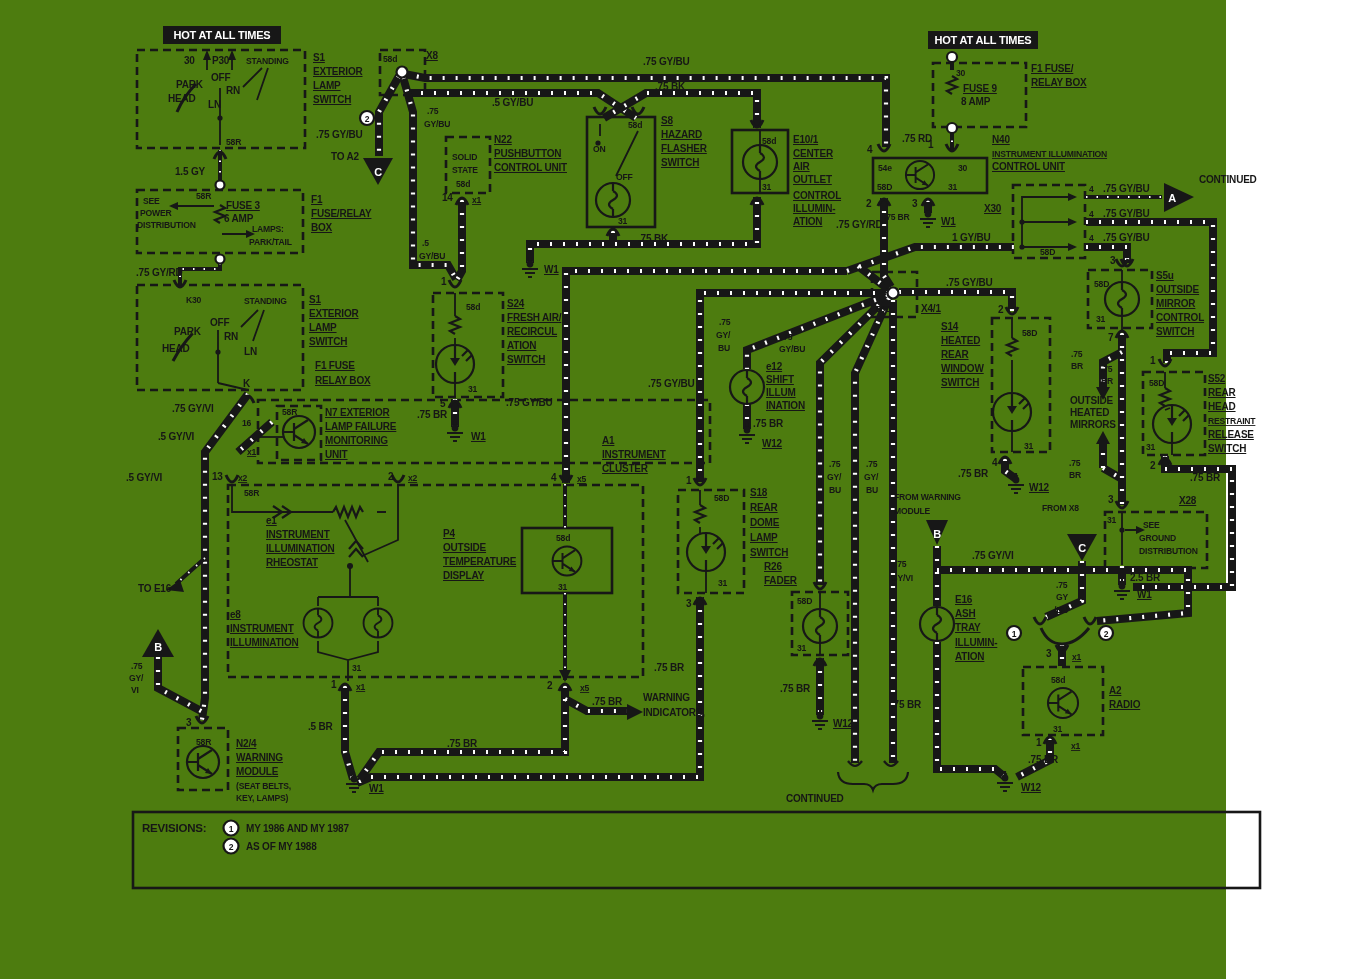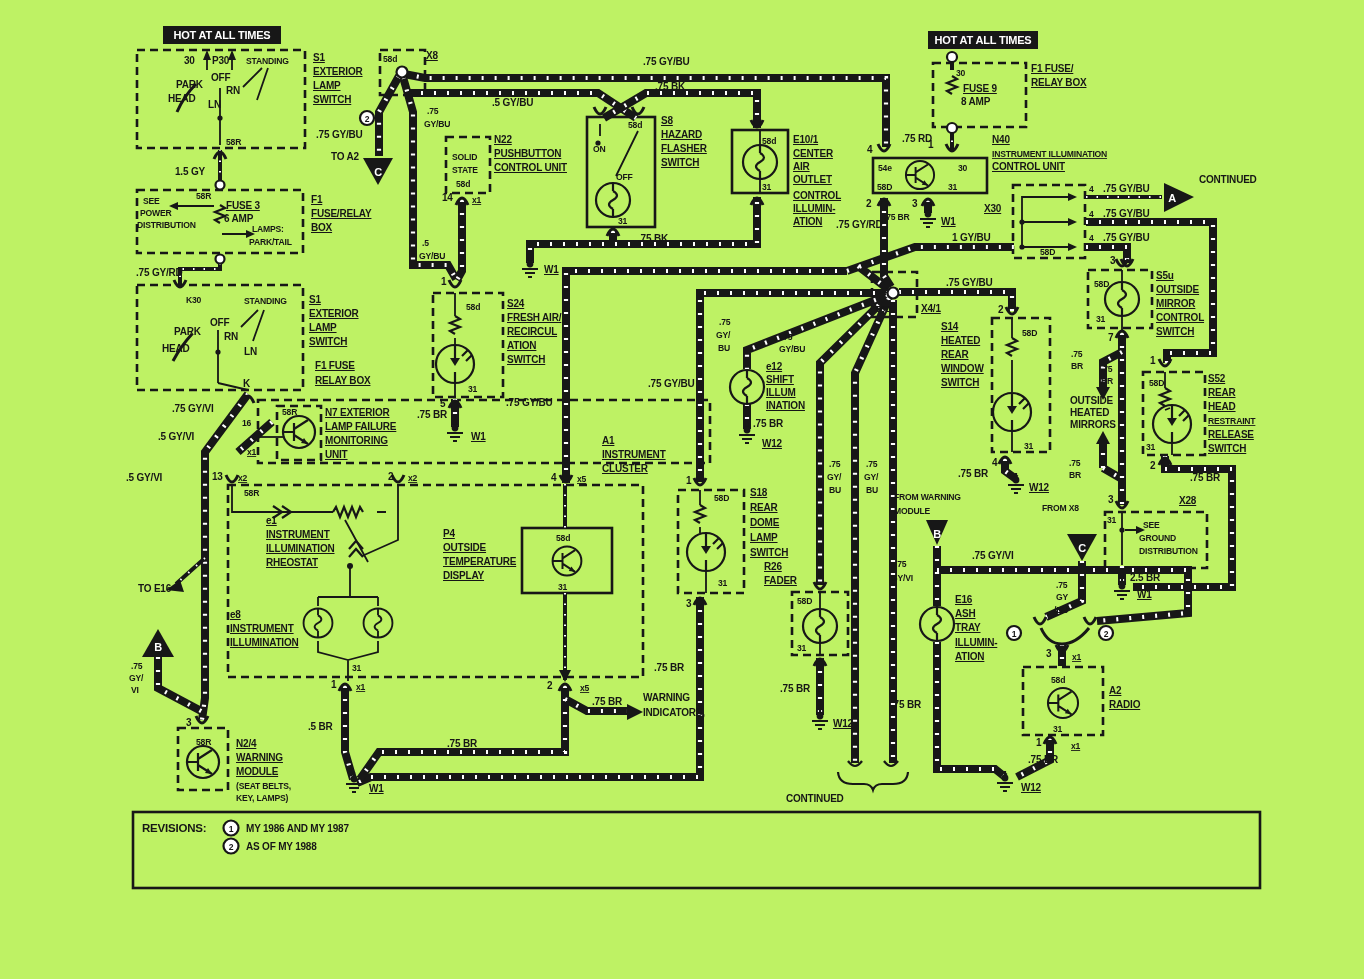--- a/index.html
+++ b/index.html
@@ -1,16 +1,16 @@
 <!DOCTYPE html>
 <html><head>
 <meta charset="utf-8">
 <style>
 html,body{margin:0;padding:0;background:#fff}
-#stage{width:1364px;height:979px;position:relative;background:#bef264}
+#stage{width:1226px;height:979px;position:relative;background:#4d7c0f}
 svg{position:absolute;left:0;top:0}
 text.t{font:bold 10px "Liberation Sans",sans-serif;fill:#161616;letter-spacing:-0.2px;white-space:pre}
 text.t.s{font-size:8.6px}
 text.t.b{font-size:11.5px}
 text.t.c{text-anchor:middle}
 text.t.tw{fill:#fff;font-size:11px}
 text.t.u{text-decoration:underline}
 .wk{stroke:#171717;stroke-width:8;fill:none;stroke-linejoin:miter}
 .wo{stroke:#ffffff;stroke-width:4.2;fill:none;stroke-dasharray:2 11}
 .w2{stroke:#171717;stroke-width:4;fill:none}

